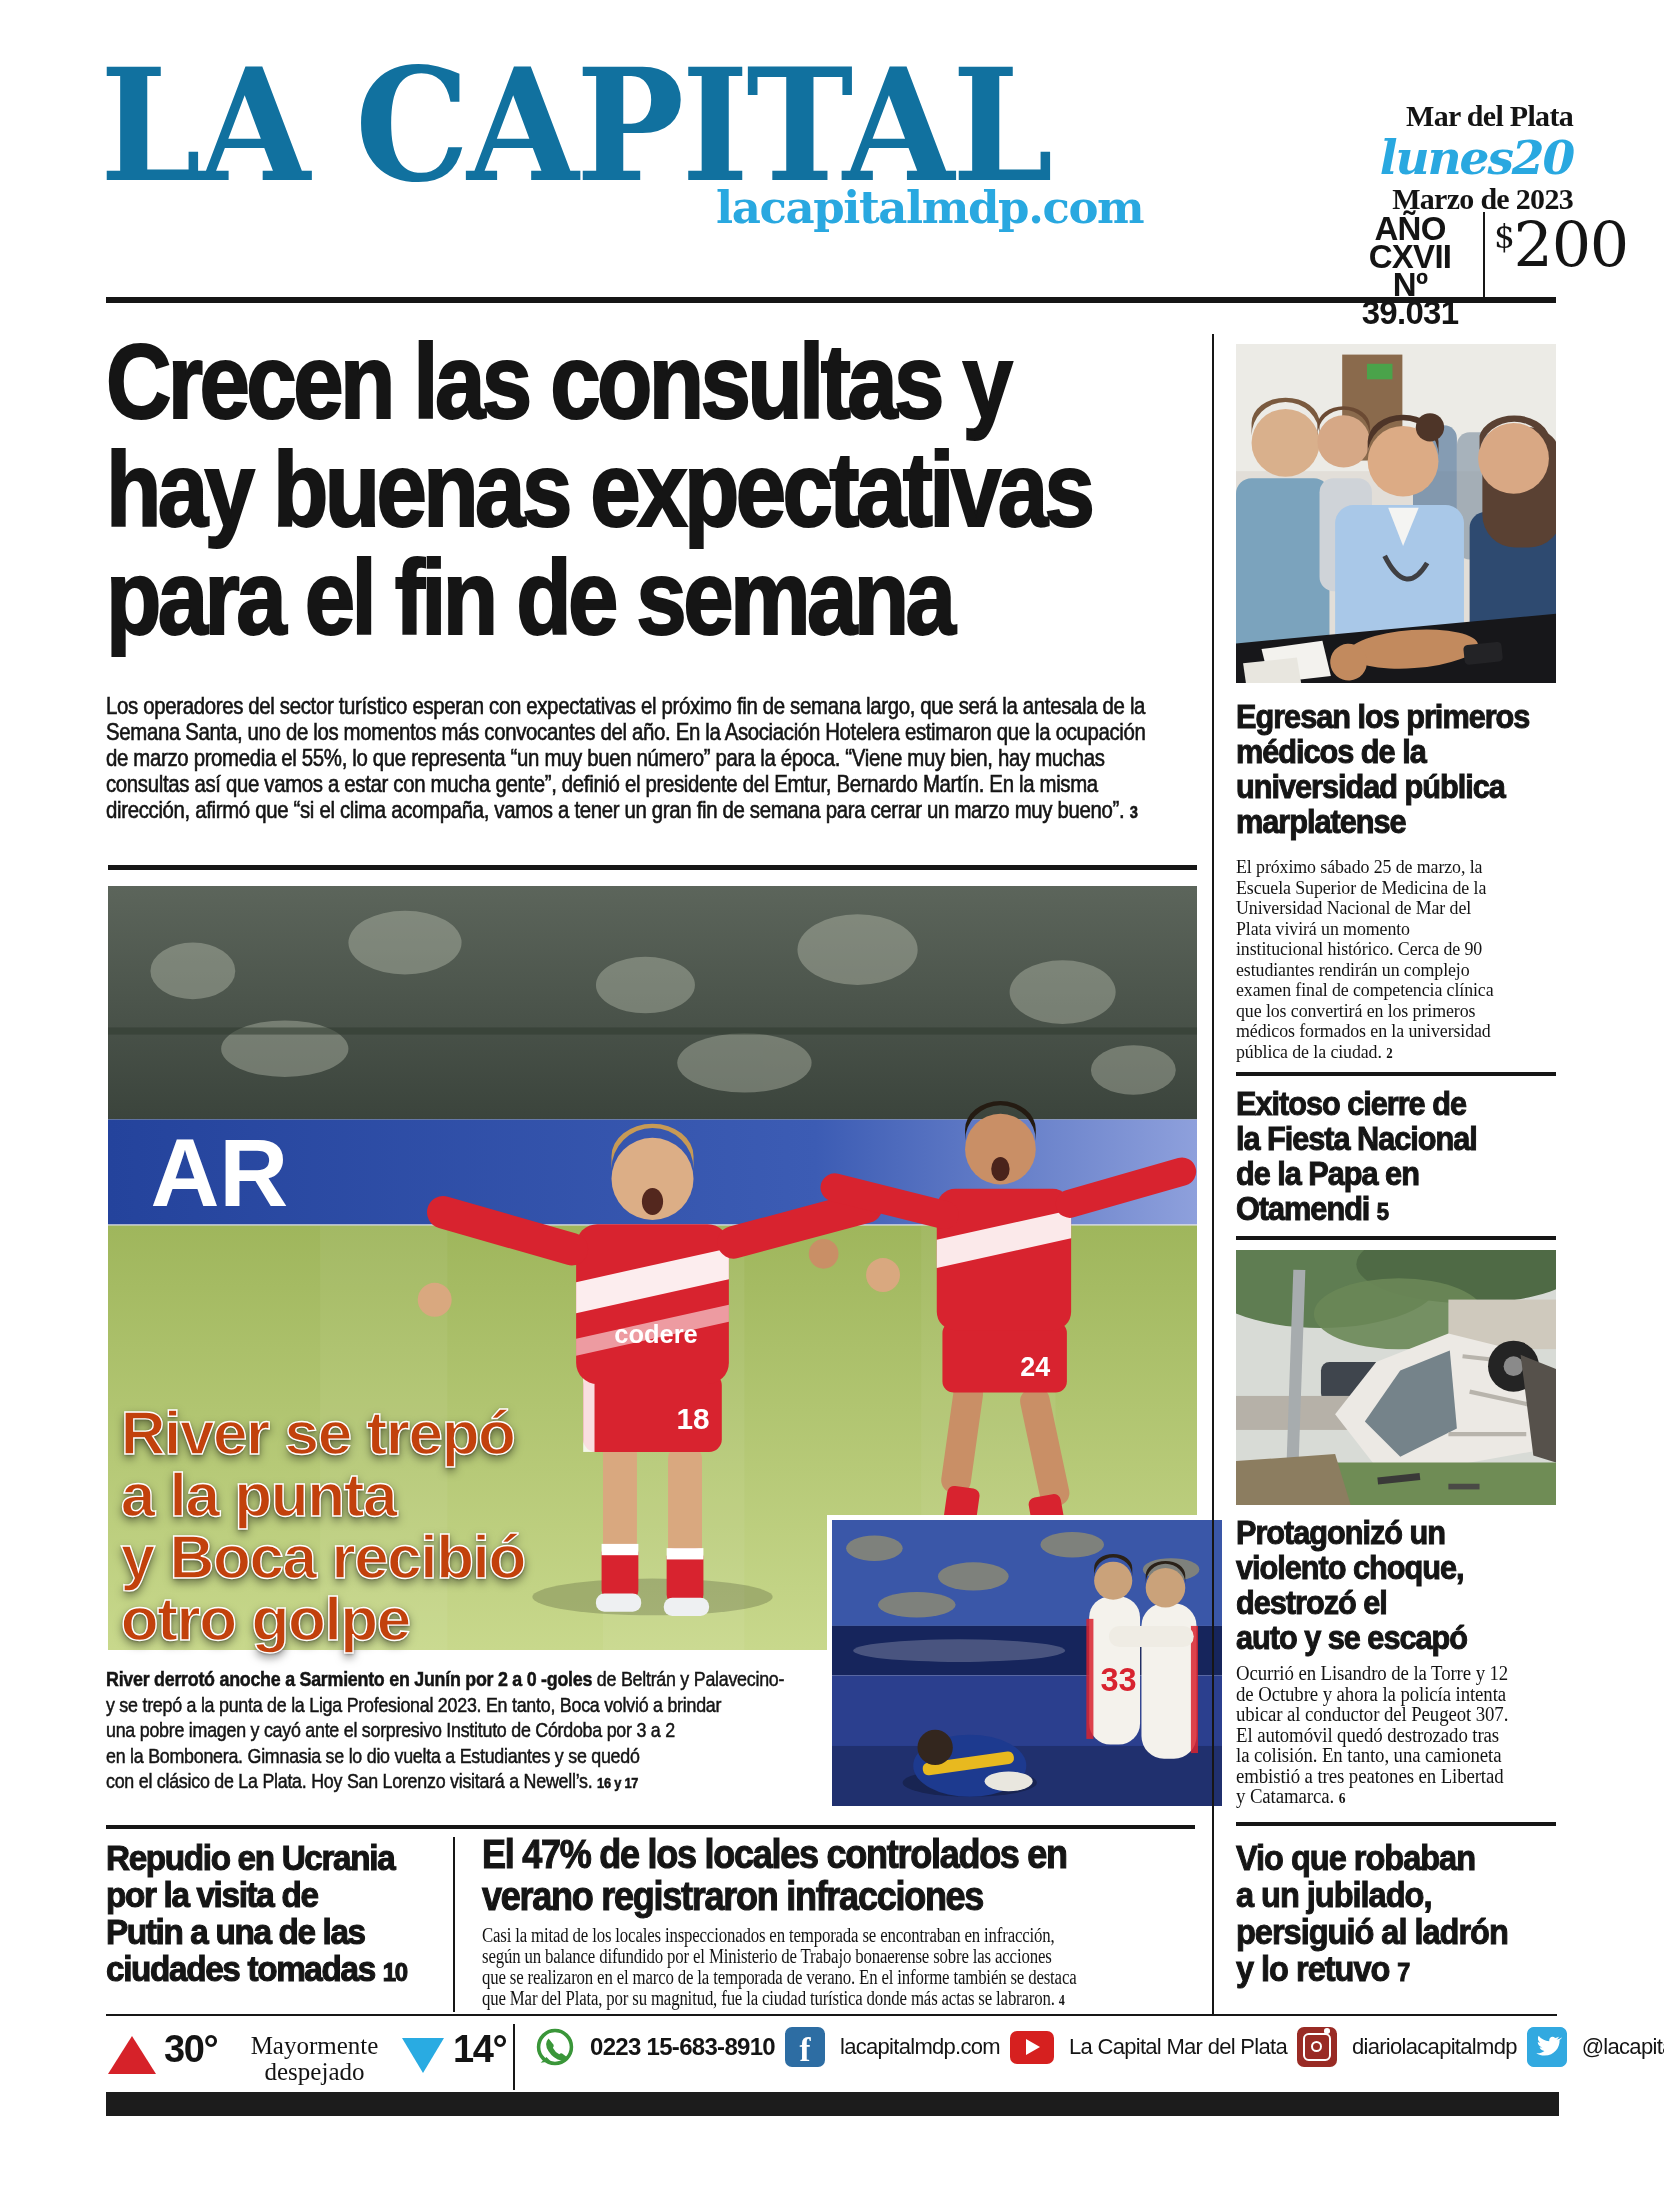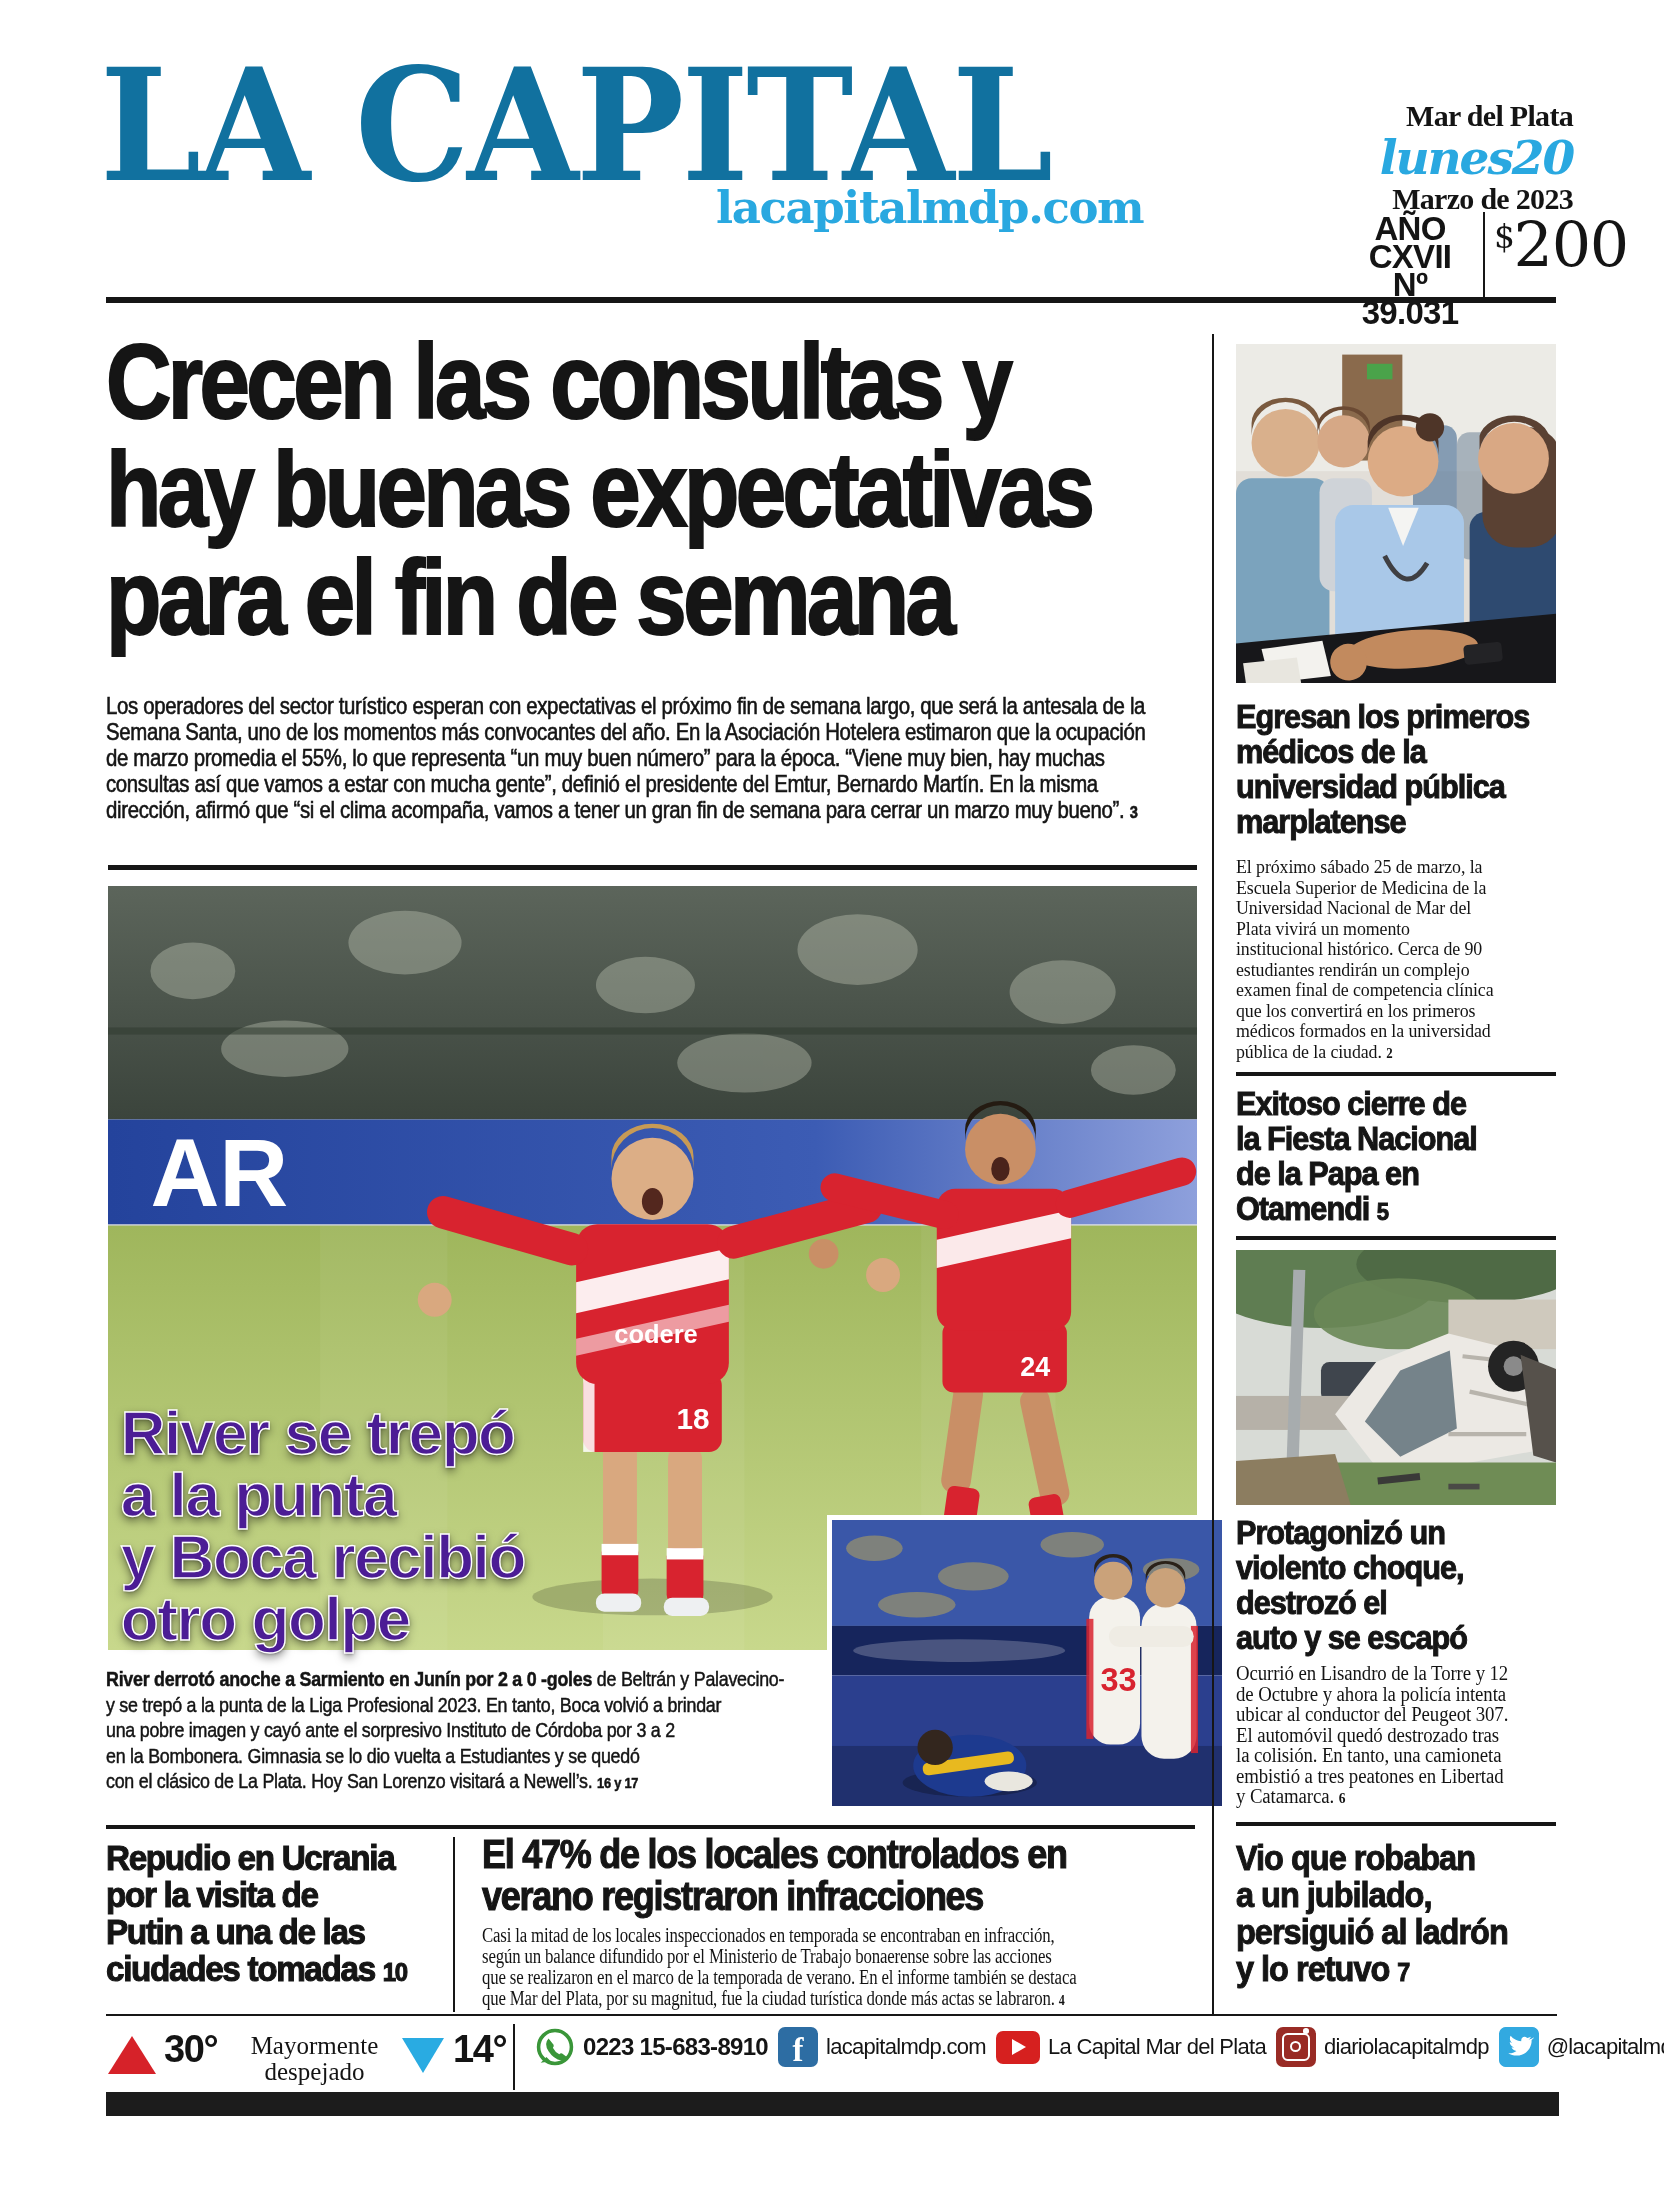--- a/index.html
+++ b/index.html
@@ -28,21 +28,21 @@
   .hl{font-weight:700;white-space:pre;transform-origin:0 0;color:#151515;}
   .headline-main{left:106px;top:327px;width:1280px;font-size:106px;line-height:108px;
       letter-spacing:-4.2px;transform:scaleX(.855);-webkit-text-stroke:2.1px #151515;}
   .lede{left:106px;top:693px;width:1284px;font-size:24px;line-height:26px;letter-spacing:-0.4px;
       transform:scaleX(.85);transform-origin:0 0;white-space:pre;-webkit-text-stroke:0.6px #141414;}
   .ref{font-size:.72em;font-weight:700;}
   .photo-rule{left:108px;top:865px;width:1089px;height:5px;}
   
   .main-photo{left:108px;top:886px;width:1089px;height:764px;}
   .overlay{position:absolute;left:12.7px;top:516px;font-weight:700;font-size:62px;line-height:62px;
-      color:#4c1d95;white-space:pre;letter-spacing:-1.4px;-webkit-text-stroke:1.4px #fff;
+      color:#c2410c;white-space:pre;letter-spacing:-1.4px;-webkit-text-stroke:1.4px #fff;
       text-shadow:0 3.5px 10px rgba(0,0,0,.55),0 1.4px 2.8px rgba(0,0,0,.45);}
   .inset-photo{left:827px;top:1515px;width:390px;height:286px;border:5.7px solid #fff;}
   .caption{left:106px;top:1666px;width:941px;font-size:21px;line-height:25.5px;letter-spacing:-0.3px;
       transform:scaleX(.85);transform-origin:0 0;white-space:pre;-webkit-text-stroke:0.5px #141414;}
   .mid-rule{left:106px;top:1825px;width:1089px;height:4.2px;}
   
   .headline-bl{left:106px;top:1839px;width:364px;font-size:35px;line-height:37px;letter-spacing:-1.4px;
       transform:scaleX(.95);-webkit-text-stroke:1.1px #151515;}
   .bottom-div{left:453px;top:1837px;width:2.1px;height:175px;}
   .headline-bc{left:482px;top:1833px;width:803px;font-size:40px;line-height:42px;letter-spacing:-1.4px;
@@ -67,21 +67,21 @@
   .tri-up{left:108px;top:2036px;width:0;height:0;border-left:24px solid transparent;
       border-right:24px solid transparent;border-bottom:38px solid var(--red);}
   .temp-high{left:164px;top:2028px;font-size:38px;font-weight:700;letter-spacing:-1.4px;}
   .conditions{left:240px;top:2033px;width:149px;text-align:center;font-family:"Liberation Serif",serif;
       font-size:25px;line-height:26px;white-space:pre;}
   .tri-down{left:402px;top:2038px;width:0;height:0;border-left:21px solid transparent;
       border-right:21px solid transparent;border-top:35px solid var(--cyan);}
   .temp-low{left:453px;top:2028px;font-size:38px;font-weight:700;letter-spacing:-1.4px;}
   .footer-div{left:513px;top:2024px;width:2.1px;height:66px;}
   .social-row{left:535px;top:2027px;width:1023px;display:flex;align-items:center;gap:10px;}
-  .social-item{display:flex;align-items:center;gap:8px;}
+  .social-item{display:flex;align-items:center;gap:15px;}
   .social-label{font-size:22px;letter-spacing:-0.7px;white-space:nowrap;}
   .social-label.bold{font-weight:700;font-size:24px;}
   .icon-box{width:40px;height:40px;border-radius:7px;display:flex;align-items:center;justify-content:center;flex:0 0 auto;}
   .fb{background:var(--facebook);} .fb:after{content:"f";color:#fff;font-family:"Liberation Serif",serif;
       font-weight:700;font-size:33px;line-height:1;margin-top:7px;}
   .yt{background:var(--youtube);width:44px;height:33px;}
   .yt .play{width:0;height:0;border-top:8.5px solid transparent;border-bottom:8.5px solid transparent;
       border-left:14px solid #fff;margin-left:2.8px;}
   .ig{background:var(--instagram);position:relative;}
   .ig .cam{width:24px;height:24px;border:2.8px solid #fff;border-radius:5.7px;position:relative;}

